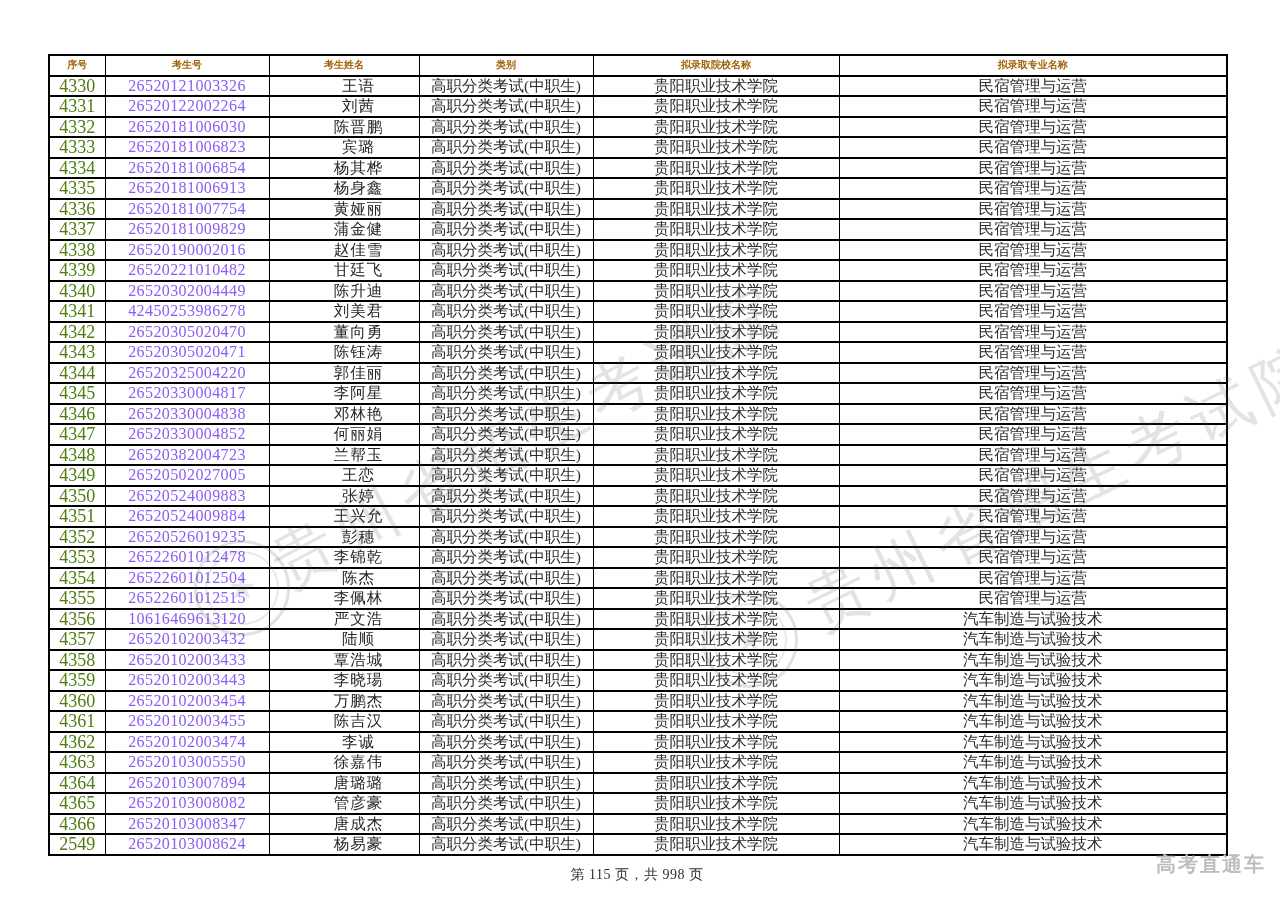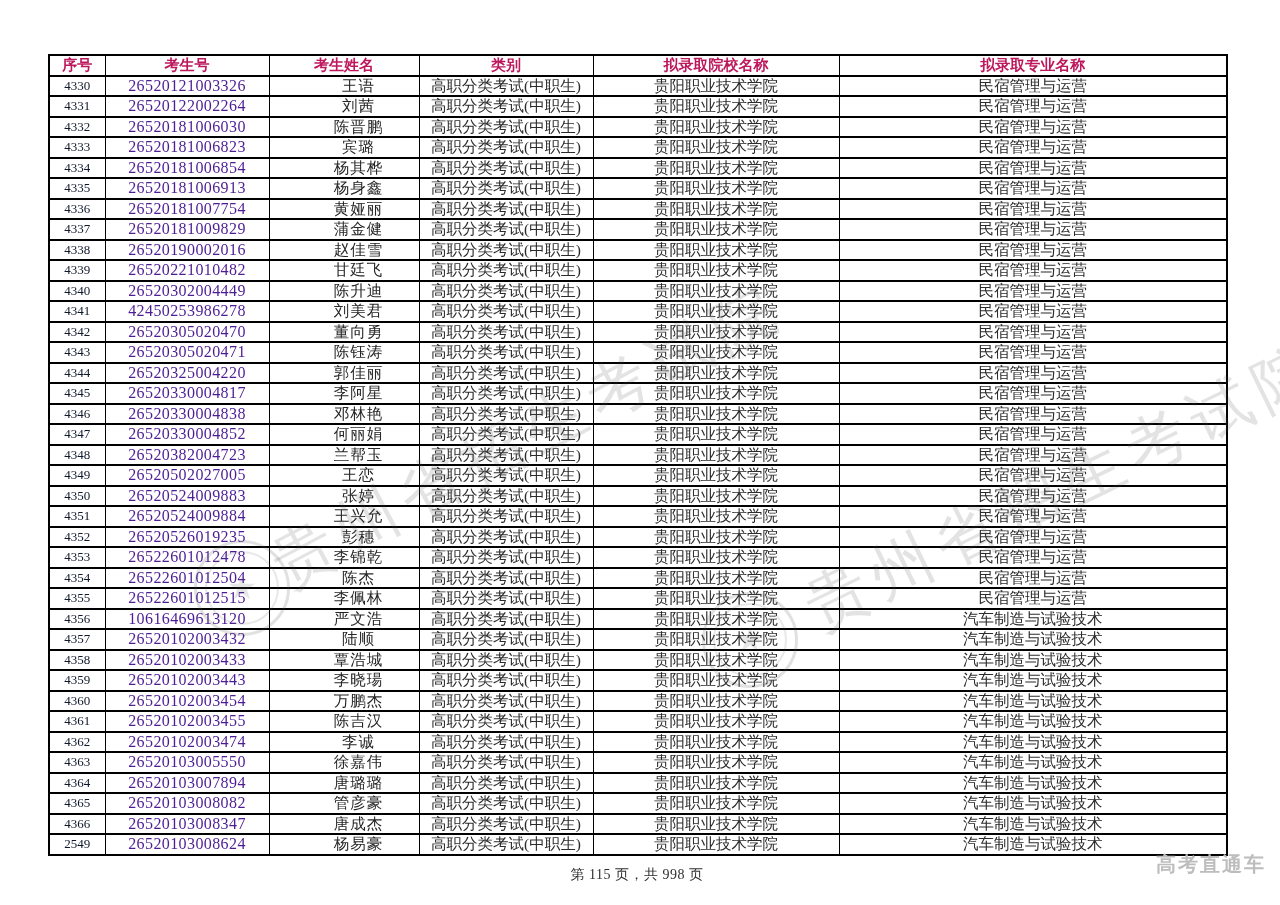--- a/index.html
+++ b/index.html
@@ -41,37 +41,37 @@
     text-align: center;
     vertical-align: middle;
     white-space: nowrap;
     overflow: hidden;
     line-height: 18.5px;
   }
   table.admission {
     border: 2px solid #000;
   }
   table.admission th {
-    font-size: 15px;
+    font-size: 10px;
     font-weight: bold;
-    color: #be185d;
+    color: #a16207;
     height: 17.5px;
   }
   table.admission td {
     font-size: 15.5px;
     color: #1f1f1f;
   }
   table.admission td.c-id {
-    color: #4c1d95;
+    color: #8b5cf6;
     letter-spacing: 0.4px;
     font-size: 16px;
   }
   table.admission td.c-no {
-    color: #0f172a;
-    font-size: 13px;
+    color: #4d7c0f;
+    font-size: 18px;
     text-align: center;
   }
   table.admission td.c-name {
     color: #262626;
     letter-spacing: 1px;
     padding-left: 29px;
   }
   table.admission td.c-cat,
   table.admission td.c-college,
   table.admission td.c-major {

